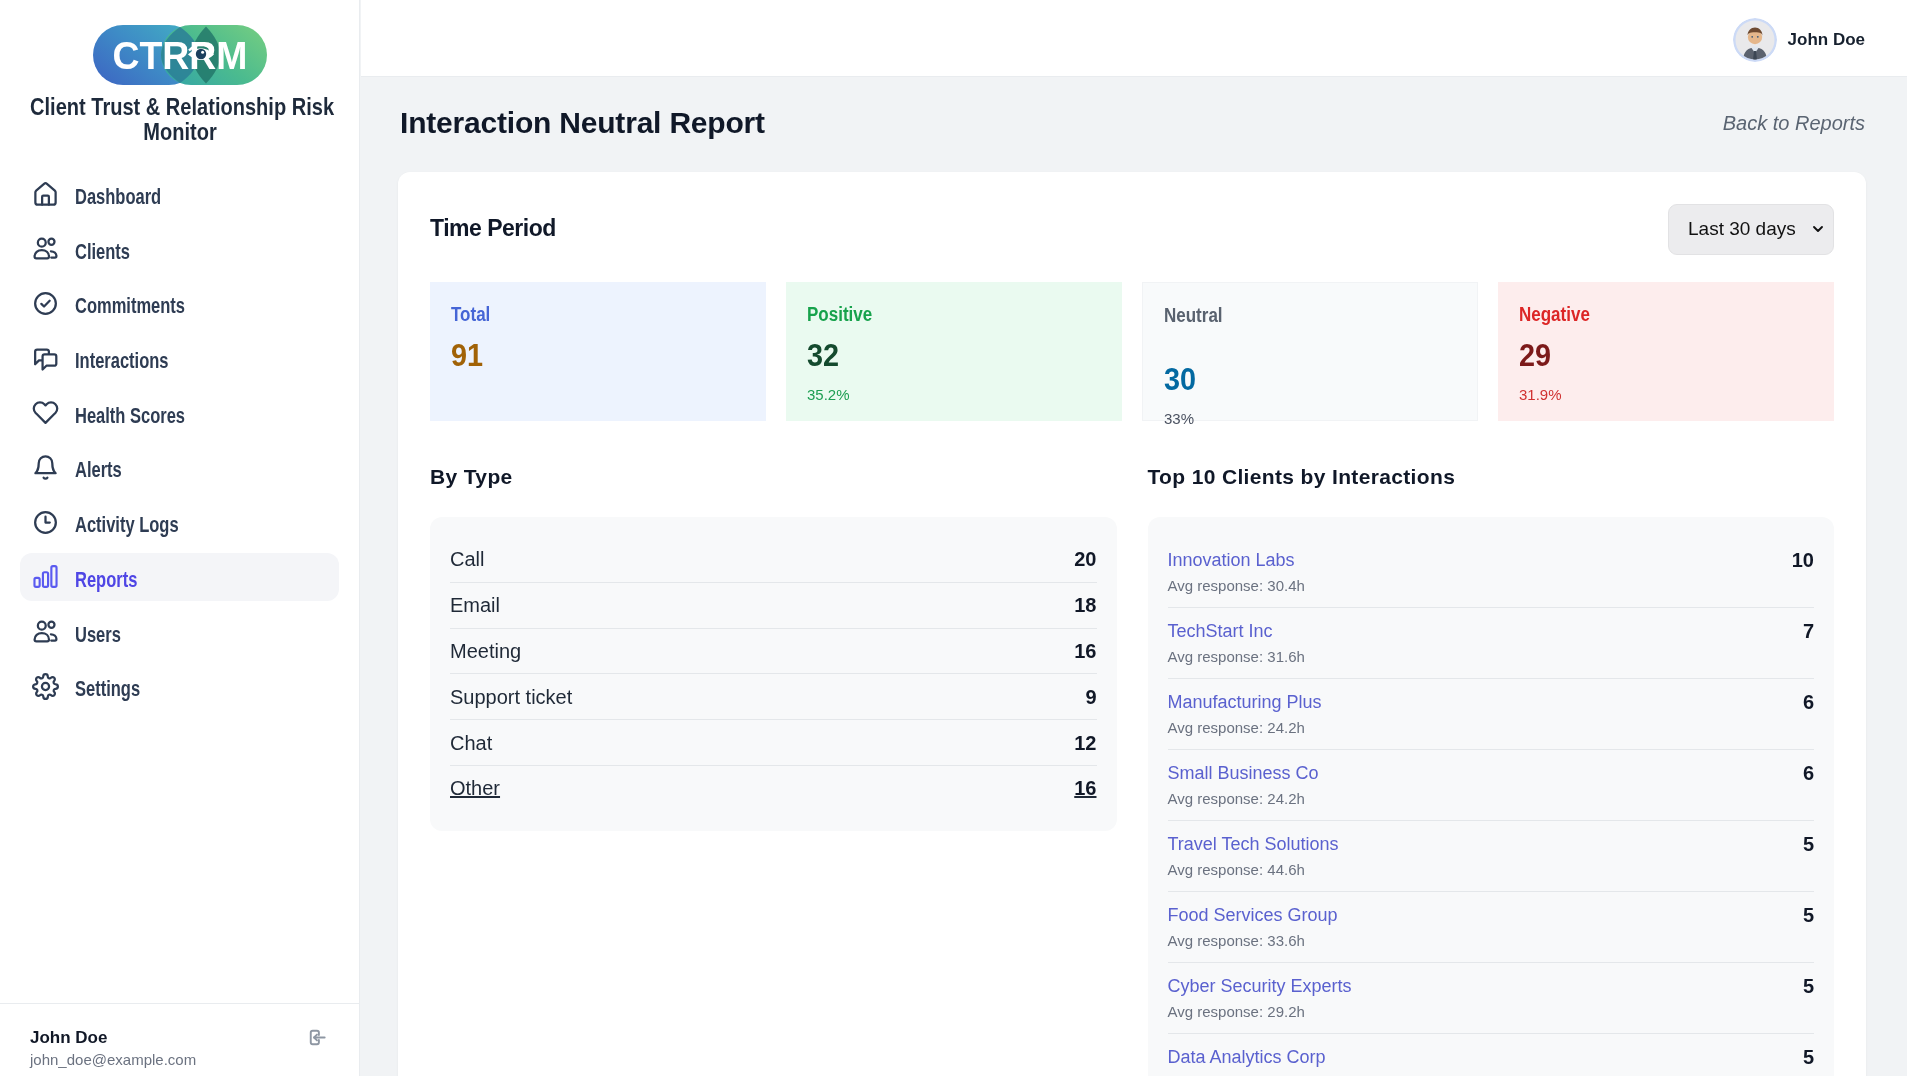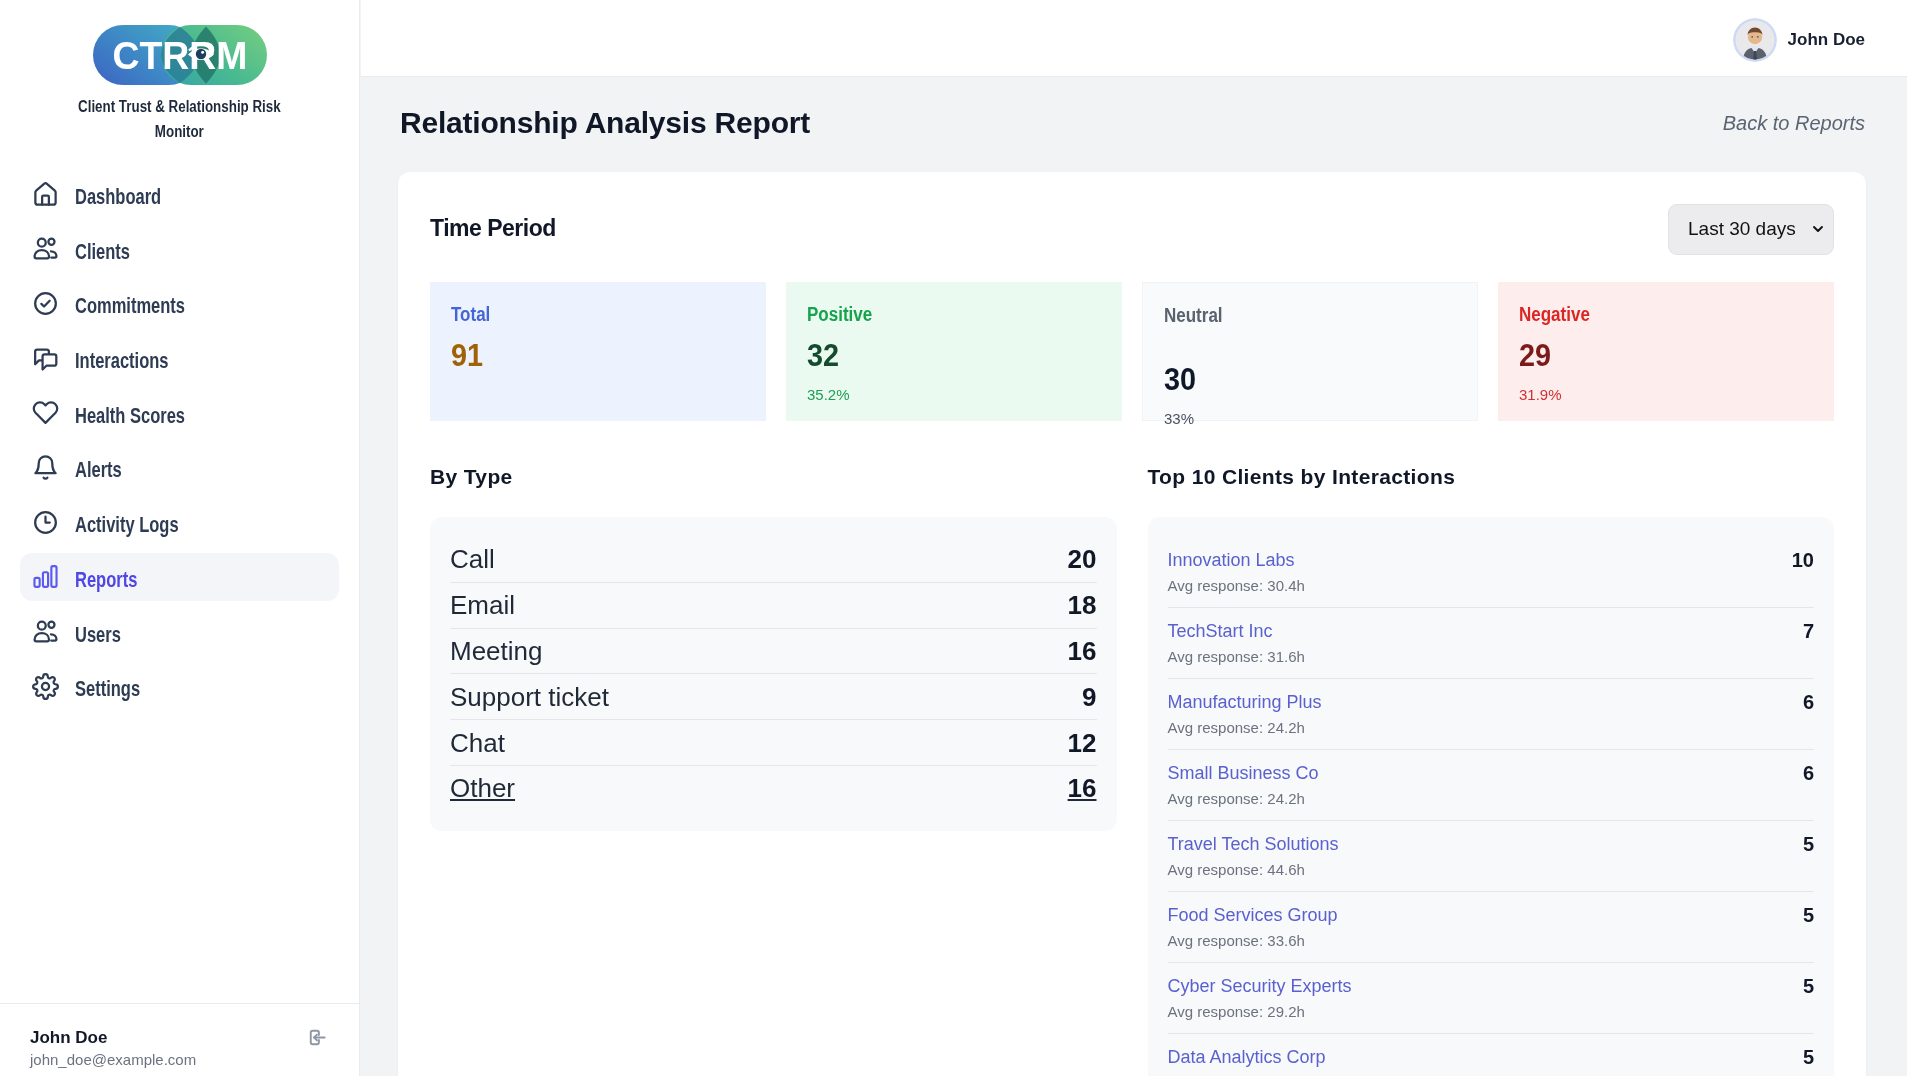--- a/index.html
+++ b/index.html
@@ -2,21 +2,21 @@
 <html><head>
 <meta charset="utf-8">
 <style>
 * { box-sizing: border-box; margin: 0; padding: 0; }
 html, body { width: 1907px; height: 1076px; overflow: hidden; }
 body { font-family: "Liberation Sans", sans-serif; background: #f1f3f5; color: #1f2937; }
 
 
 .sidebar { position: fixed; left: 0; top: 0; bottom: 0; width: 360px; background: #fff; border-right: 1px solid #e9ecef; z-index: 5; }
 .logo { display: block; margin: 25px auto 0; }
-.app-title { margin-top: 10px; text-align: center; font-size: 16px; font-weight: 700; line-height: 24.5px; color: #1e2a3b; }
+.app-title { margin-top: 10px; text-align: center; font-size: 24px; font-weight: 700; line-height: 24.5px; color: #1e2a3b; }
 .app-title .cx { display: inline-block; transform: scaleX(.835); transform-origin: 50% 50%; white-space: nowrap; }
 .nav { margin-top: 26px; list-style: none; }
 .nav li { height: 48px; margin: 0 20px 6.7px; border-radius: 12px; display: flex; align-items: center; padding-left: 12px; }
 .nav li svg { width: 27px; height: 27px; flex: 0 0 27px; }
 .nav li span { margin-left: 16px; font-size: 22px; font-weight: 700; color: #2e3c53; display: inline-block; transform: translateY(3px) scaleX(.75); transform-origin: 0 50%; white-space: nowrap; }
 .nav li.active { background: #f4f5f8; }
 .nav li.active span { color: #4f46e5; }
 .side-foot { position: absolute; left: 0; right: 0; bottom: 0; border-top: 1px solid #e9ecef; padding: 24px 30px 0 30px; height: 73px; }
 .sf-name { font-size: 17px; font-weight: 700; color: #111827; }
 .sf-mail { font-size: 15px; color: #6b7280; margin-top: 3px; }
@@ -47,32 +47,32 @@
 .stat .pct { font-size: 15px; margin-top: 14px; }
 .stat.total { background: #edf3fe; }
 .stat.total .lbl { color: #4565d6; }
 .stat.total .num { color: #a16207; }
 .stat.pos { background: #eafaf0; }
 .stat.pos .lbl { color: #17a24c; }
 .stat.pos .num { color: #144a2e; }
 .stat.pos .pct { color: #1d9e52; }
 .stat.neu { background: #f8fafb; border: 1px solid #f1f3f5; }
 .stat.neu .lbl { color: #59626f; }
-.stat.neu .num { color: #0f172a; margin-top: 35px; }
+.stat.neu .num { color: #0369a1; margin-top: 35px; }
 .stat.neu .pct { color: #4a5160; }
 .stat.neg { background: #fdeded; }
 .stat.neg .lbl { color: #dc2626; }
 .stat.neg .num { color: #7c1a1a; }
 .stat.neg .pct { color: #d03131; }
 
 .cols { display: grid; grid-template-columns: 1fr 1fr; gap: 31px; margin-top: 44px; }
 .cols h2 { font-size: 21px; font-weight: 700; color: #101828; margin-bottom: 28px; line-height: 24px; letter-spacing: .35px; }
 .list-box { background: #f8f9fa; border-radius: 12px; padding: 20px; }
 
-.trow { display: flex; justify-content: space-between; align-items: center; padding: 10.4px 0; border-bottom: 1px solid #e4e7ea; font-size: 26px; line-height: 24px; }
+.trow { display: flex; justify-content: space-between; align-items: center; padding: 10.4px 0; border-bottom: 1px solid #e4e7ea; font-size: 20px; line-height: 24px; }
 .trow:last-child { border-bottom: none; text-decoration: underline; }
 .trow .tl { color: #1f2937; }
 .trow .tv { color: #111827; font-weight: 700; }
 
 .citem { padding: 11px 0 12px 0; border-bottom: 1px solid #e4e7ea; }
 .citem:last-child { border-bottom: none; }
 .citem .crow { display: flex; justify-content: space-between; align-items: center; font-size: 18px; line-height: 24px; }
 .citem .cname { color: #5a61cf; }
 .citem .ccount { color: #111827; font-weight: 700; font-size: 20px; }
 .citem .cavg { font-size: 15px; line-height: 19px; color: #6b7280; margin-top: 4px; }
@@ -207,21 +207,21 @@
         <circle cx="22" cy="19" r="7.2" fill="#e5b78b"></circle>
         <path d="M14.5 18 C14.5 12.5 18 9.5 22 9.5 C26 9.5 29.5 12.5 29.5 18 C29.5 15.5 27.5 14.2 22 14.2 C16.5 14.2 14.5 15.5 14.5 18 Z" fill="#6e4a30"></path>
         <circle cx="19.2" cy="18.8" r="0.9" fill="#3a5a78"></circle>
         <circle cx="24.8" cy="18.8" r="0.9" fill="#3a5a78"></circle>
       </g>
     </svg>
     <span class="uname">John Doe</span>
   </div>
 
   <div class="page-head">
-    <h1>Relationship Analysis Report</h1>
+    <h1>Interaction Neutral Report</h1>
     <span class="back-link">Back to Reports</span>
   </div>
 
   <div class="card">
     <div class="tp-row">
       <h2>Time Period</h2>
       <div class="select">Last 30 days
         <svg width="16" height="16" viewBox="0 0 24 24" fill="none" stroke="#111" stroke-width="2.8" stroke-linecap="round" stroke-linejoin="round">
             <polyline points="6 9 12 15 18 9"></polyline>
           </svg>

